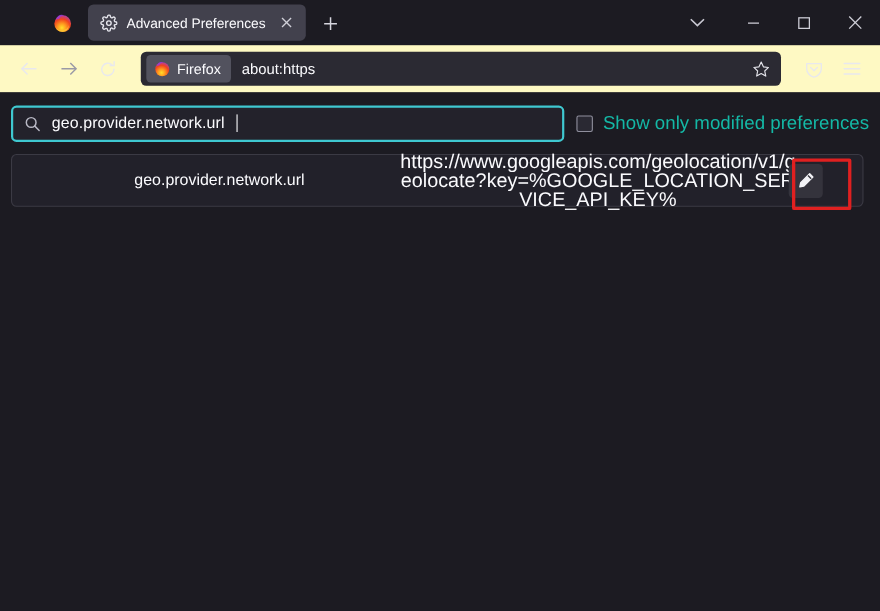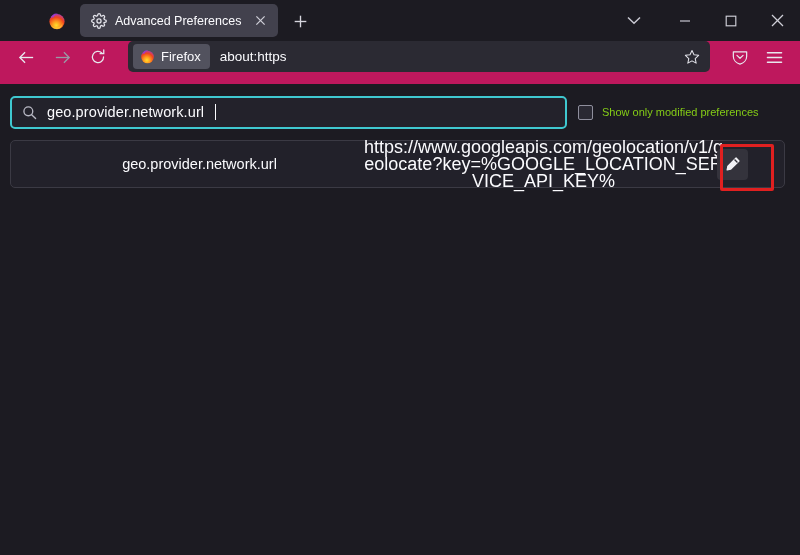--- a/index.html
+++ b/index.html
@@ -67,23 +67,23 @@
   .wbtn {
     width: 46px; height: 41px;
     display: flex; align-items: center; justify-content: center;
     color: #cfcfd8;
   }
   .wbtn.chev { width: 56px; color: #c8c8d2; }
 
   
   .navbar {
     height: 43px;
-    background: #be185d;
-    display: flex;
-    align-items: flex-start;
+    background: #fef9c3;
+    display: flex;
+    align-items: center;
     padding: 0 10px 0 8px;
     gap: 0;
   }
   .navbtn {
     width: 36px; height: 32px;
     display: flex; align-items: center; justify-content: center;
     color: #e8e8ee;
     border-radius: 4px;
   }
   .navbtn.dim { color: #9a9aa6; }
@@ -180,21 +180,21 @@
     gap: 9px;
     margin-left: 11px;
   }
   .chk {
     width: 15px; height: 15px;
     border: 1.5px solid #8f8f9d;
     border-radius: 2px;
     background: #2a2933;
     flex: 0 0 15px;
   }
-  .modlabel { color: #84cc16; font-size: 11px; white-space: nowrap; }
+  .modlabel { color: #14b8a6; font-size: 17px; white-space: nowrap; }
 
   
   .preflist { position: relative; }
   .prefrow {
     position: relative;
     width: 775px;
     height: 48px;
     background: #22212a;
     border: 1px solid #3b3a44;
     border-radius: 5px;

